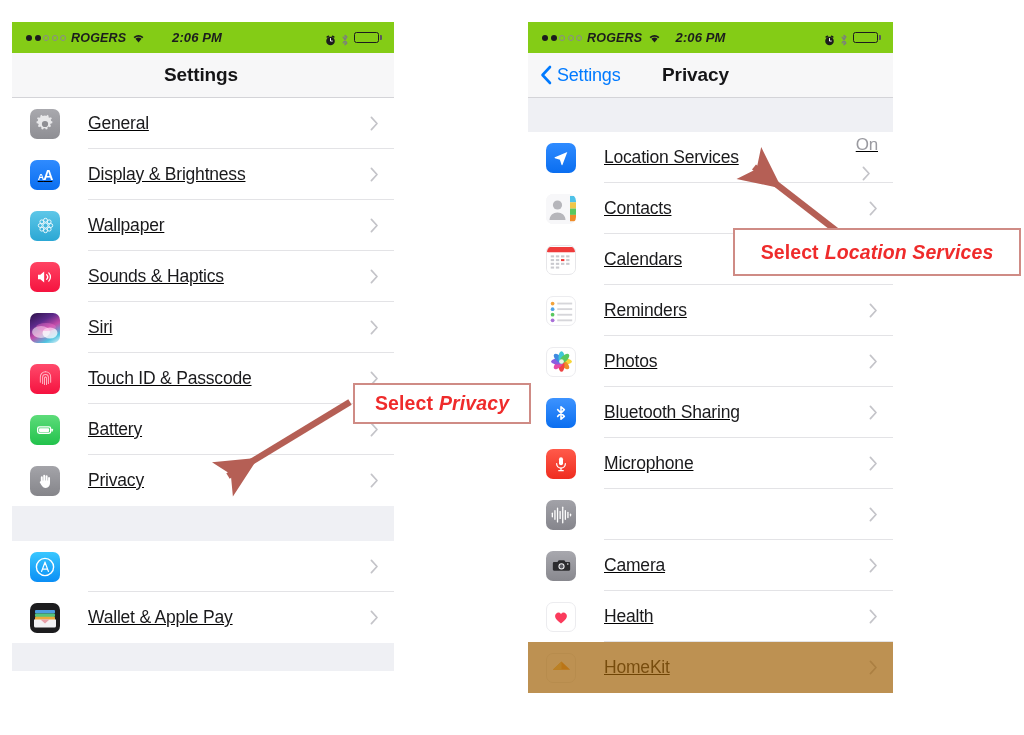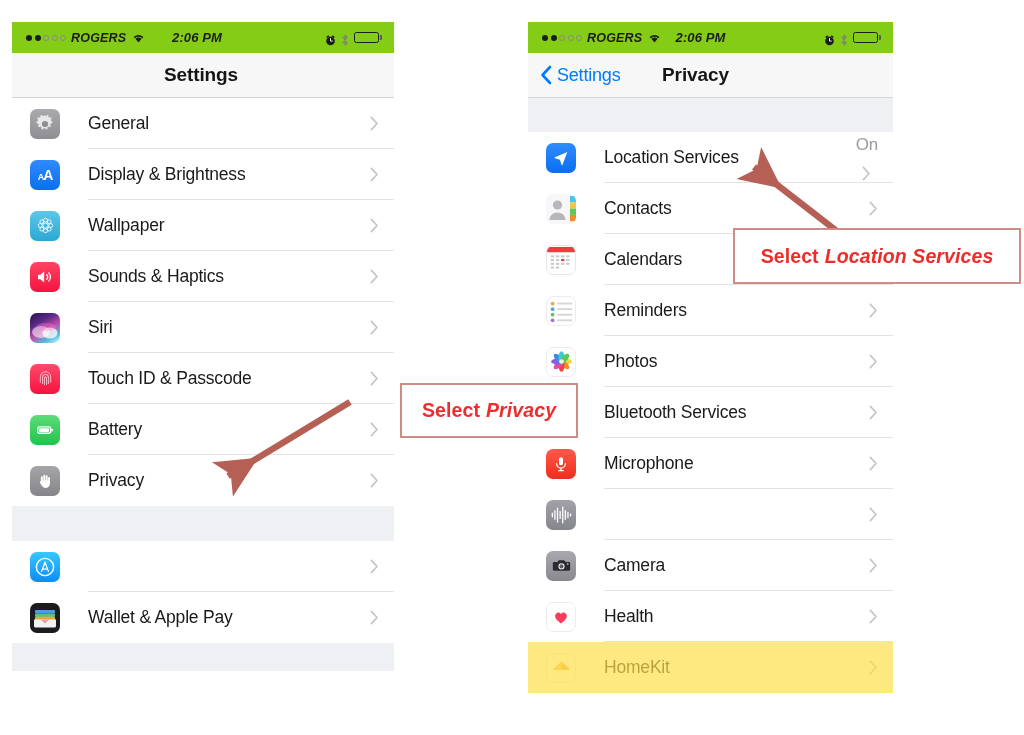--- a/index.html
+++ b/index.html
@@ -58,21 +58,21 @@
   #phone-right .nav-title{transform:translateX(-15px);}
   .nav-back{
     position:absolute;left:12px;display:flex;align-items:center;gap:5px;
     color:#007aff;cursor:pointer;
   }
   .nav-back .chev{width:12px;height:20px;display:block;}
   .nav-back .lbl{font-size:18px;color:#007aff;letter-spacing:-.2px;}
 
   
   .gap{background:#eff0f4;}
-  .list{background:#fde047;}
+  .list{background:#a16207;text-decoration:underline;}
   .row{
     height:51px;display:flex;align-items:center;position:relative;
     padding-left:18px;box-sizing:border-box;cursor:pointer;background:#fff;
   }
   .row .sep{
     position:absolute;left:76px;right:0;bottom:0;height:1px;background:#e3e3e6;
   }
   .ico{
     width:30px;height:30px;border-radius:7px;flex:0 0 30px;
     display:flex;align-items:center;justify-content:center;
@@ -95,22 +95,22 @@
   
   .callout{
     position:absolute;background:#ffffff;border:2.5px solid #cf8b85;
     display:flex;align-items:center;justify-content:center;
     padding:0 14px;box-sizing:border-box;z-index:30;
   }
   .callout span{
     font-size:19.5px;color:#ef2b2b;white-space:nowrap;letter-spacing:.1px;
   }
   .callout .em{font-style:italic;font-weight:bold;margin-left:6px;}
-  #callout-privacy{left:353px;top:383px;width:178px;height:55px;margin-left:47px;}
-  #callout-location{left:733px;top:228px;width:288px;height:56px;}
+  #callout-privacy{left:353px;top:383px;width:178px;height:41px;}
+  #callout-location{left:733px;top:228px;width:288px;height:48px;}
 
   svg.arrow{position:absolute;z-index:25;overflow:visible;}
   #arrow-privacy{left:210px;top:400px;}
   #arrow-location{left:740px;top:160px;}
 </style>
 </head>
 <body>
 
 <div class="phone" id="phone-left">
 
@@ -526,21 +526,21 @@
             </svg></span>
         </span>
         <span class="sep"></span>
       </div>
       <div class="row">
         <span class="ico" style="background:linear-gradient(180deg,#3d93ff,#0a6ef0)">
         <svg viewBox="0 0 24 24" width="20" height="20">
             <path d="M8 8 L16 16 L12 19.5 V4.5 L16 8 L8 16" stroke="#fff" stroke-width="1.9" fill="none" stroke-linejoin="round" stroke-linecap="round"></path>
           </svg>
         </span>
-        <span class="label">Bluetooth Services</span>
+        <span class="label">Bluetooth Sharing</span>
         <span class="rowright">
 
           <span class="disc">
     <svg viewBox="0 0 9 15" width="9" height="15">
               <path d="M1.4 1.4 L7 7.5 L1.4 13.6" stroke="#c4c4c9" stroke-width="1.7" fill="none" stroke-linecap="round" stroke-linejoin="round"></path>
             </svg></span>
         </span>
         <span class="sep"></span>
       </div>
       <div class="row">

